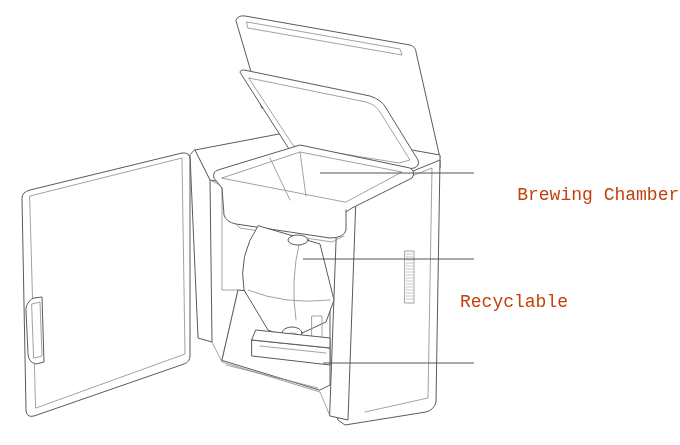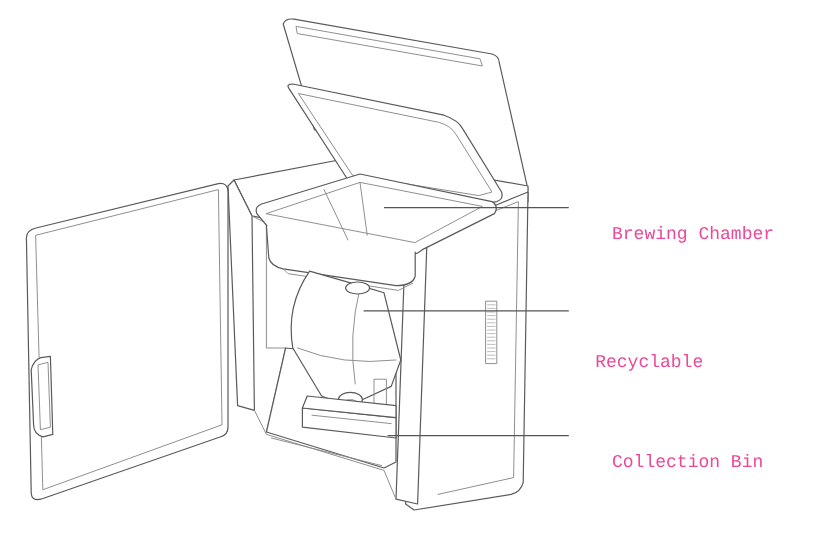--- a/index.html
+++ b/index.html
@@ -6,22 +6,22 @@
     body { width: 680px; height: 445px; overflow: hidden; position: relative; }
     #stage { position: absolute; left: 0; top: 0; width: 680px; height: 445px; }
     svg { position: absolute; left: 0; top: 0; }
     .ln { fill: #ffffff; stroke: #5a5a5a; stroke-width: 1; stroke-linejoin: round; stroke-linecap: round; }
     .ln2 { fill: none; stroke: #8a8a8a; stroke-width: 0.8; stroke-linejoin: round; stroke-linecap: round; }
     .ln3 { fill: none; stroke: #b0b0b0; stroke-width: 0.7; }
     .leader { stroke: #555555; stroke-width: 1; }
     .label {
       position: absolute;
       font-family: "Liberation Mono", "DejaVu Sans Mono", monospace;
-      font-size: 15px;
-      color: #ec4899;
+      font-size: 18px;
+      color: #c2410c;
       line-height: 21px;
       white-space: pre;
     }
   </style>
 </head>
 <body>
 
 <div id="stage">
   <svg width="680" height="445" viewBox="0 0 680 445">
 
@@ -98,20 +98,17 @@
 
     <line class="leader" x1="320" y1="173" x2="474" y2="173"></line>
     <line class="leader" x1="303" y1="259" x2="474" y2="259"></line>
     <line class="leader" x1="323" y1="363" x2="474" y2="363"></line>
   </svg>
 
   <div class="label" style="left:474px; top:164px;">
     <span>Brewing Chamber</span>
   </div>
 
-  <div class="label" style="left:496px; top:250px;">
+  <div class="label" style="left:460px; top:250px;">
     <div>Recyclable</div>
   </div>
 
-  <div class="label" style="left:474px; top:354px;">
-    <span>Collection Bin</span>
-  </div>
 </div>
 
 </body></html>

